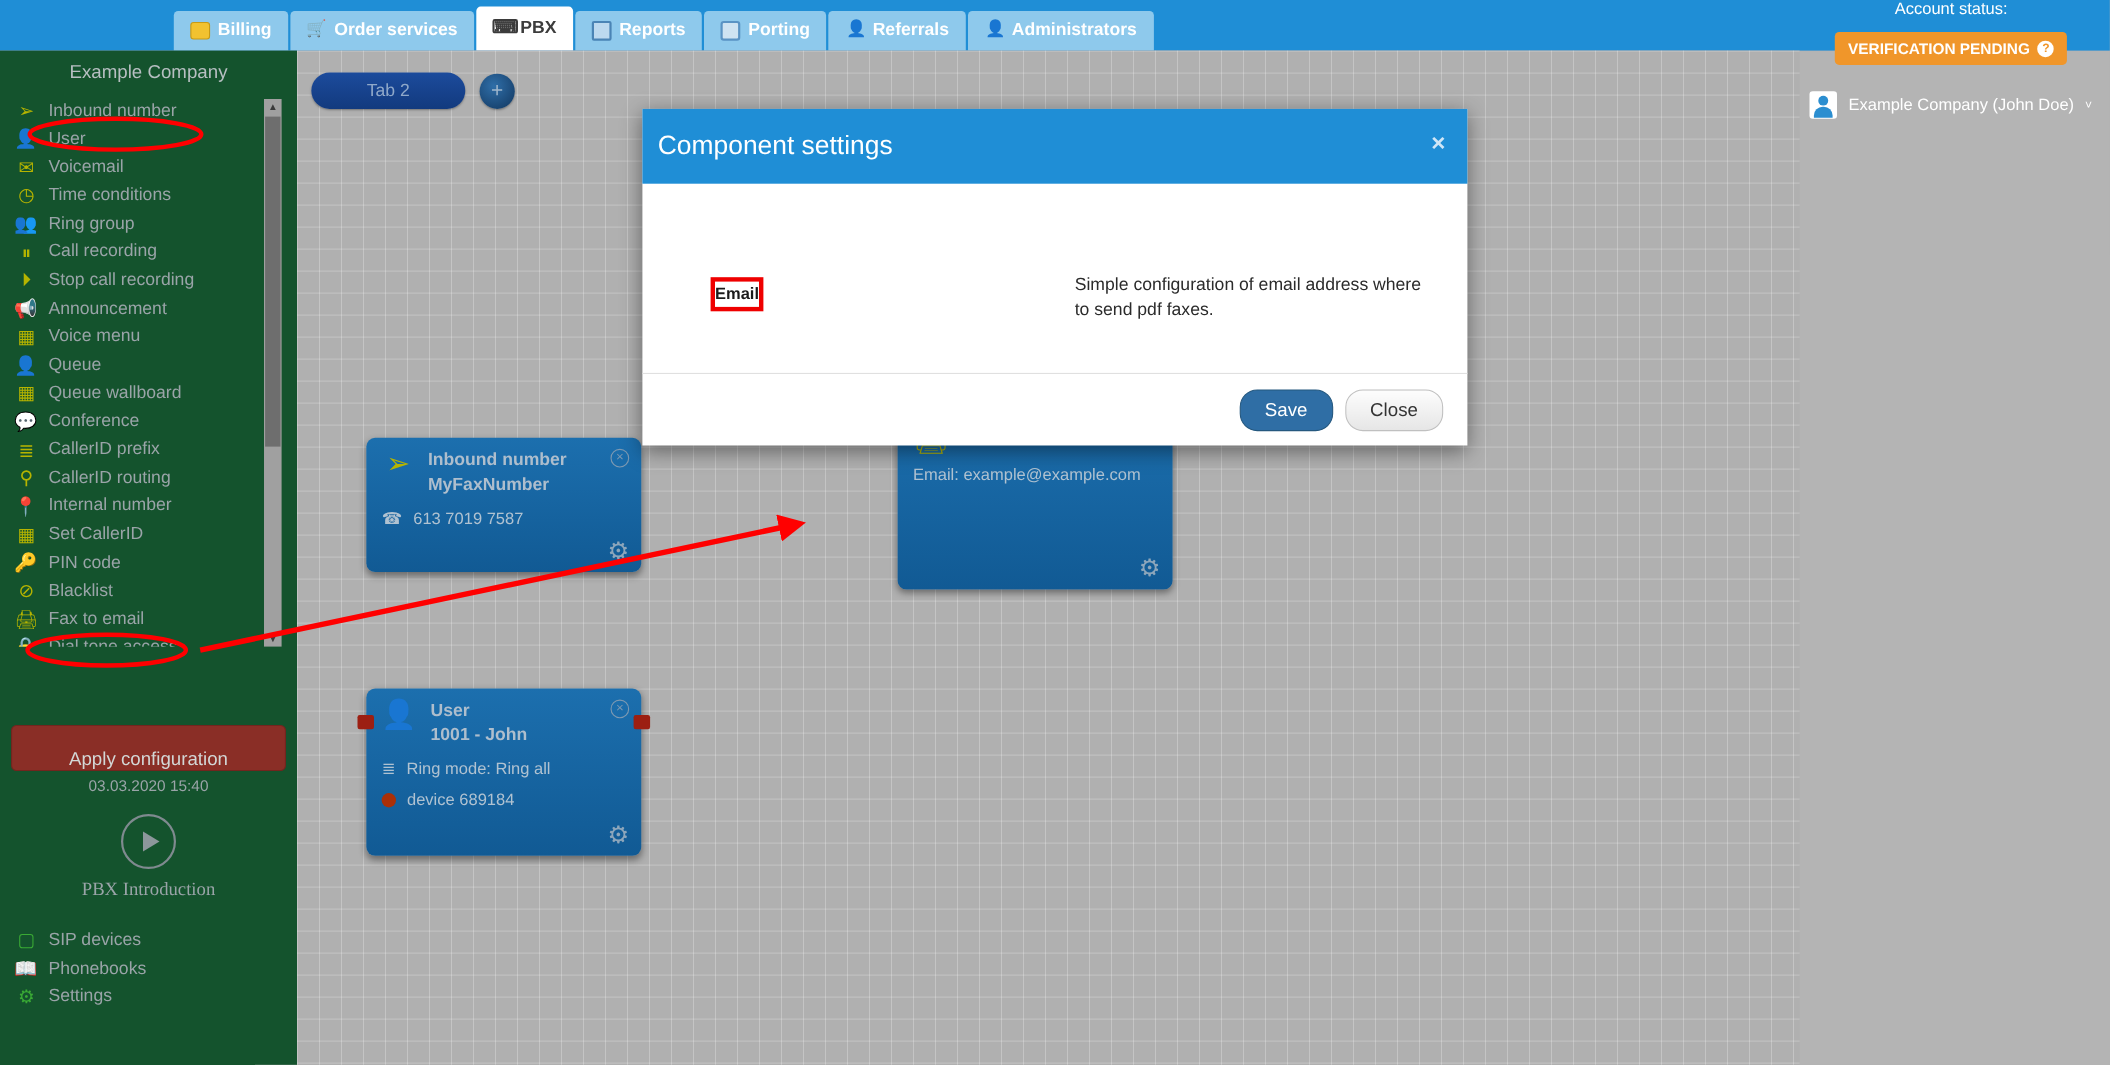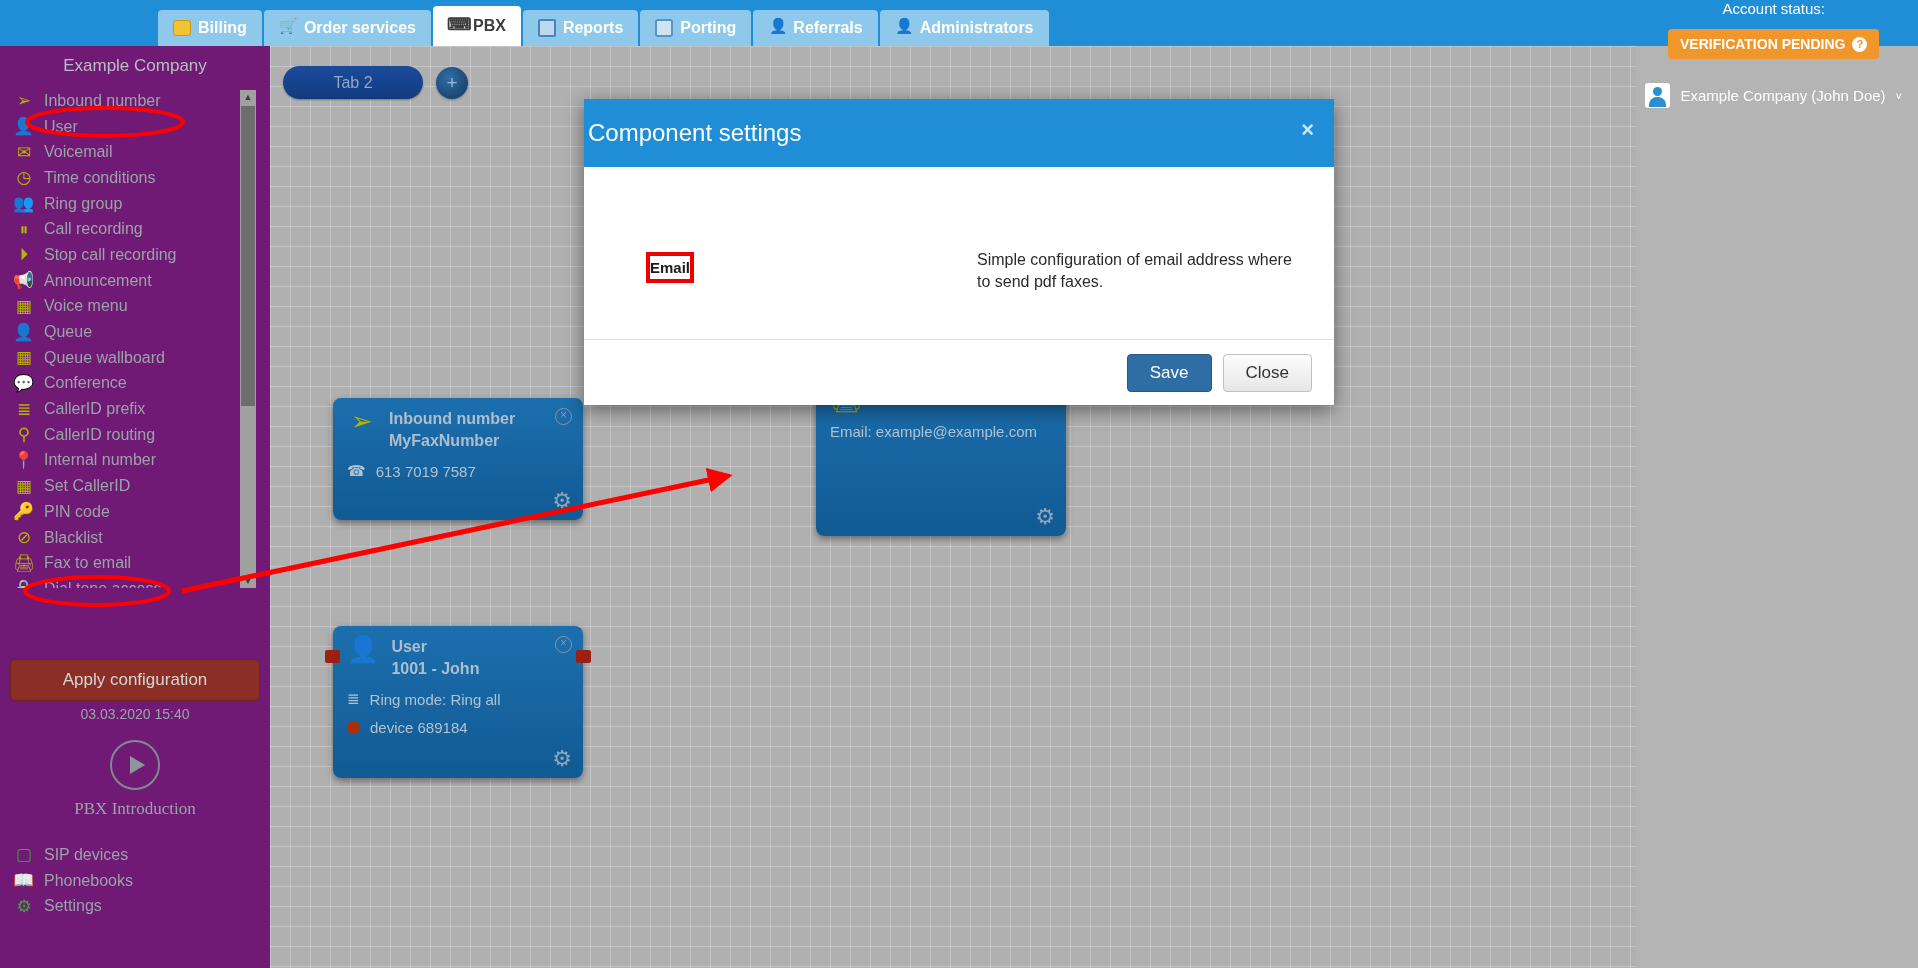--- a/index.html
+++ b/index.html
@@ -79,21 +79,21 @@
   #user-avatar::after {
     content:""; position:absolute; width:17px; height:10px; border-radius:8px 8px 0 0;
     background:#2b8ed0; bottom:1px; left:4px;
   }
   .caret-dn { font-size: 11px; }
 
   
   #sidebar {
     position: absolute; top: 46px; left: 0;
     width: 270px; height: 922px;
-    background: #701a75;
+    background: #14532d;
     color: #9fa8ab;
   }
   #sb-company {
     text-align: center; padding: 10px 0 12px 0;
     font-size: 17px; color: #b7bfc2;
   }
   #sb-list {
     position: relative;
     height: 500px; overflow: hidden;
     padding-left: 14px;
@@ -121,21 +121,21 @@
   #sb-thumb { width: 14px; background: #6e6e6e; height: 300px; margin: 2px 0; cursor: pointer; }
   #sb-scroll .arrow.bot { margin-top: auto; }
 
   #apply-btn {
     position: absolute; top: 613px; left: 10px;
     width: 250px; height: 42px;
     background: #8a2e26;
     border: 1px solid #72251e;
     border-radius: 5px;
     color: #d3d7d6; font-size: 17px;
-    display: flex; align-items: center; justify-content: center;
+    display: flex; align-items: flex-end; justify-content: center;
     cursor: pointer;
   }
   #apply-time {
     position: absolute; top: 660px; width: 270px;
     text-align: center; font-size: 14px; color: #9aa4a8;
   }
   #play-circle {
     position: absolute; top: 694px; left: 110px;
     width: 50px; height: 50px; border-radius: 50%;
     border: 2px solid #7f8a8f;
@@ -223,21 +223,21 @@
   
   #modal {
     position: absolute; top: 99px; left: 584px;
     width: 750px; height: 306px;
     background: #ffffff;
     box-shadow: 0 5px 18px rgba(0,0,0,.45);
   }
   #modal-head {
     height: 68px; background: #1f8ed6;
     display: flex; align-items: center;
-    padding: 0 4px;
+    padding: 0 14px;
     position: relative;
   }
   #modal-title { color: #ffffff; font-size: 24px; }
   #modal-x {
     position: absolute; right: 20px; top: 20px;
     color: #cfe6f7; font-size: 22px; font-weight: bold;
     cursor: pointer; line-height: 1;
   }
   #modal-body { position: relative; height: 172px; }
   .frow { position: absolute; display: flex; align-items: center; }
@@ -264,21 +264,21 @@
     width: 325px;
     font-size: 16px; color: #2b2b2b; line-height: 1.35;
   }
   #modal-foot {
     height: 66px; border-top: 1px solid #e0e0e0;
     display: flex; align-items: center; justify-content: flex-end;
     gap: 11px; padding-right: 22px;
   }
   .btn {
     height: 38px; padding: 12px 22px;
-    font-size: 17px; border-radius: 4px;
+    font-size: 17px; border-radius: 16px;
     display: flex; align-items: center; justify-content: center;
     cursor: pointer;
     font-family: "Liberation Sans", sans-serif;
   }
   #btn-save { background: #2f6ea5; border: 1px solid #25587f; color: #ffffff; }
   #btn-close { background: linear-gradient(to bottom,#fdfdfd,#e6e6e6); border: 1px solid #c0c0c0; color: #333333; }
 
   
   #ann-layer { position: absolute; top: 0; left: 0; width: 1918px; height: 968px; pointer-events: none; }
 </style>

